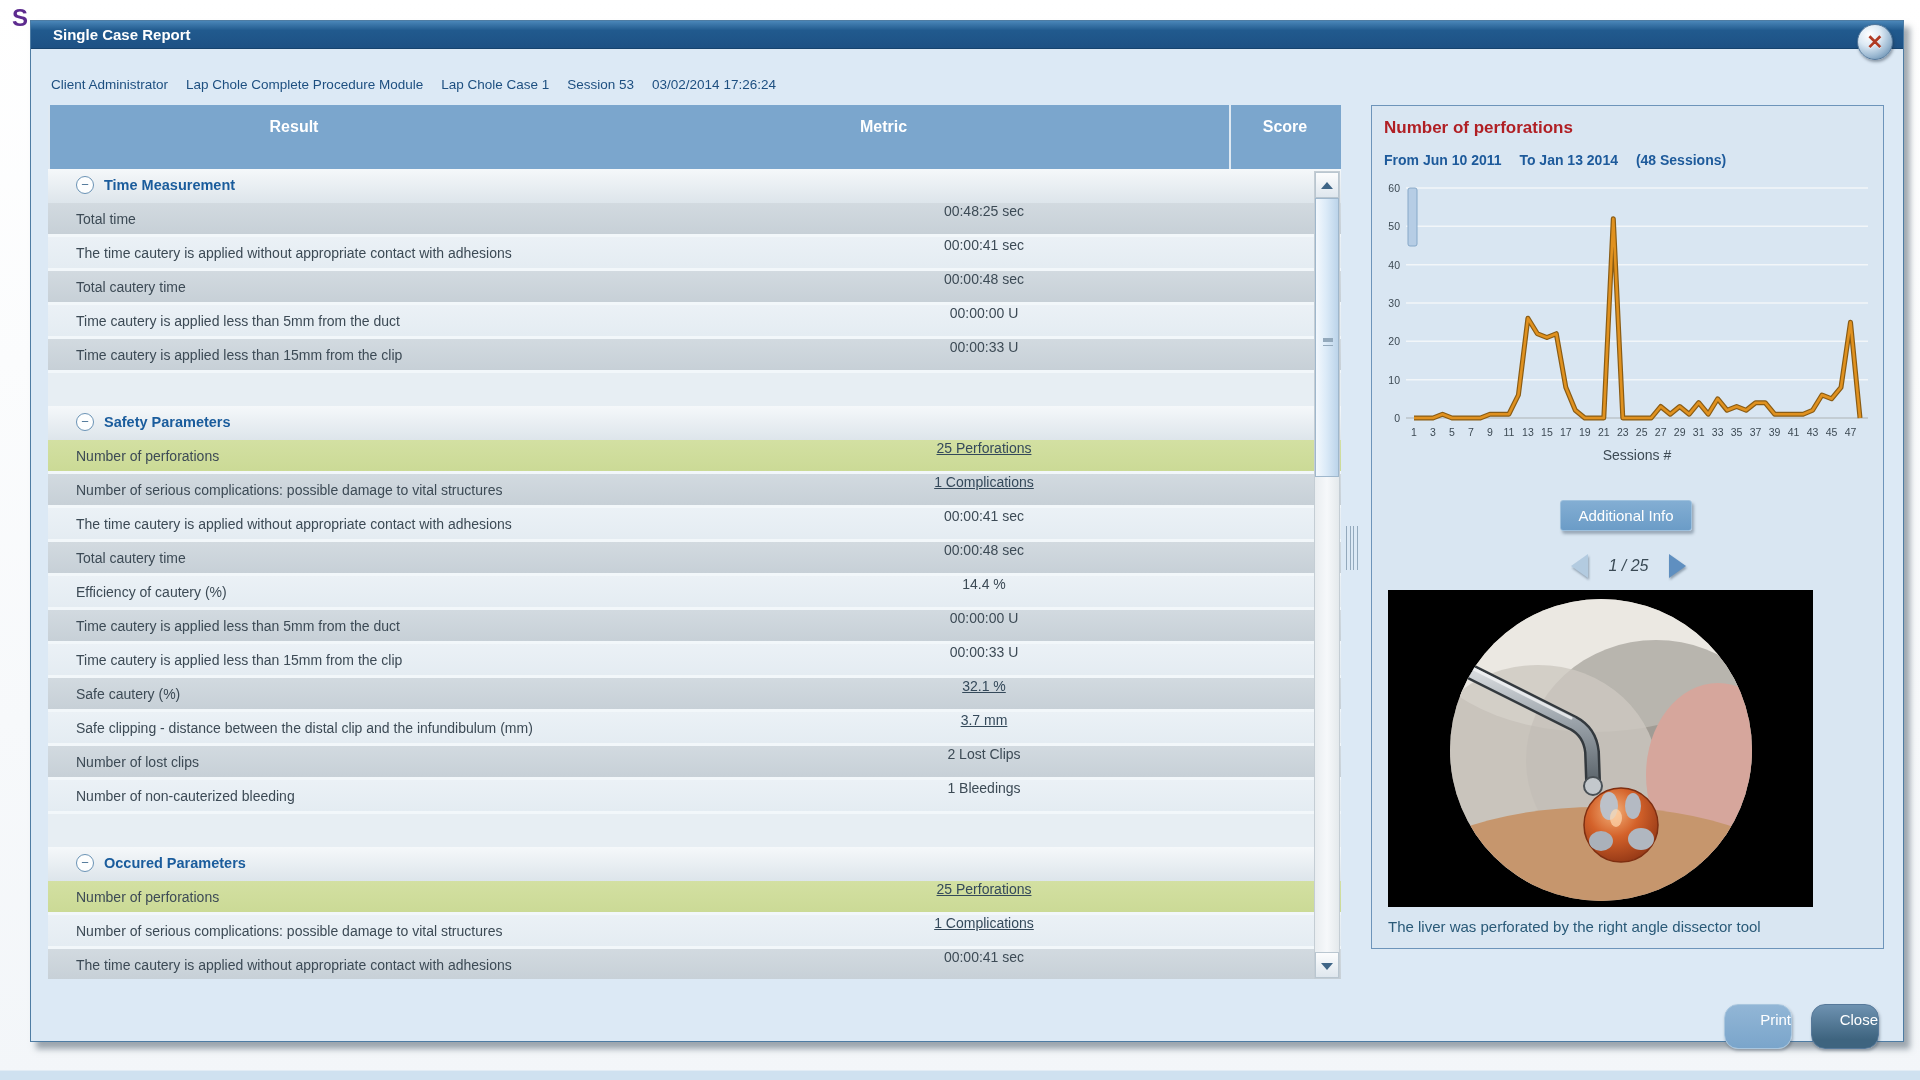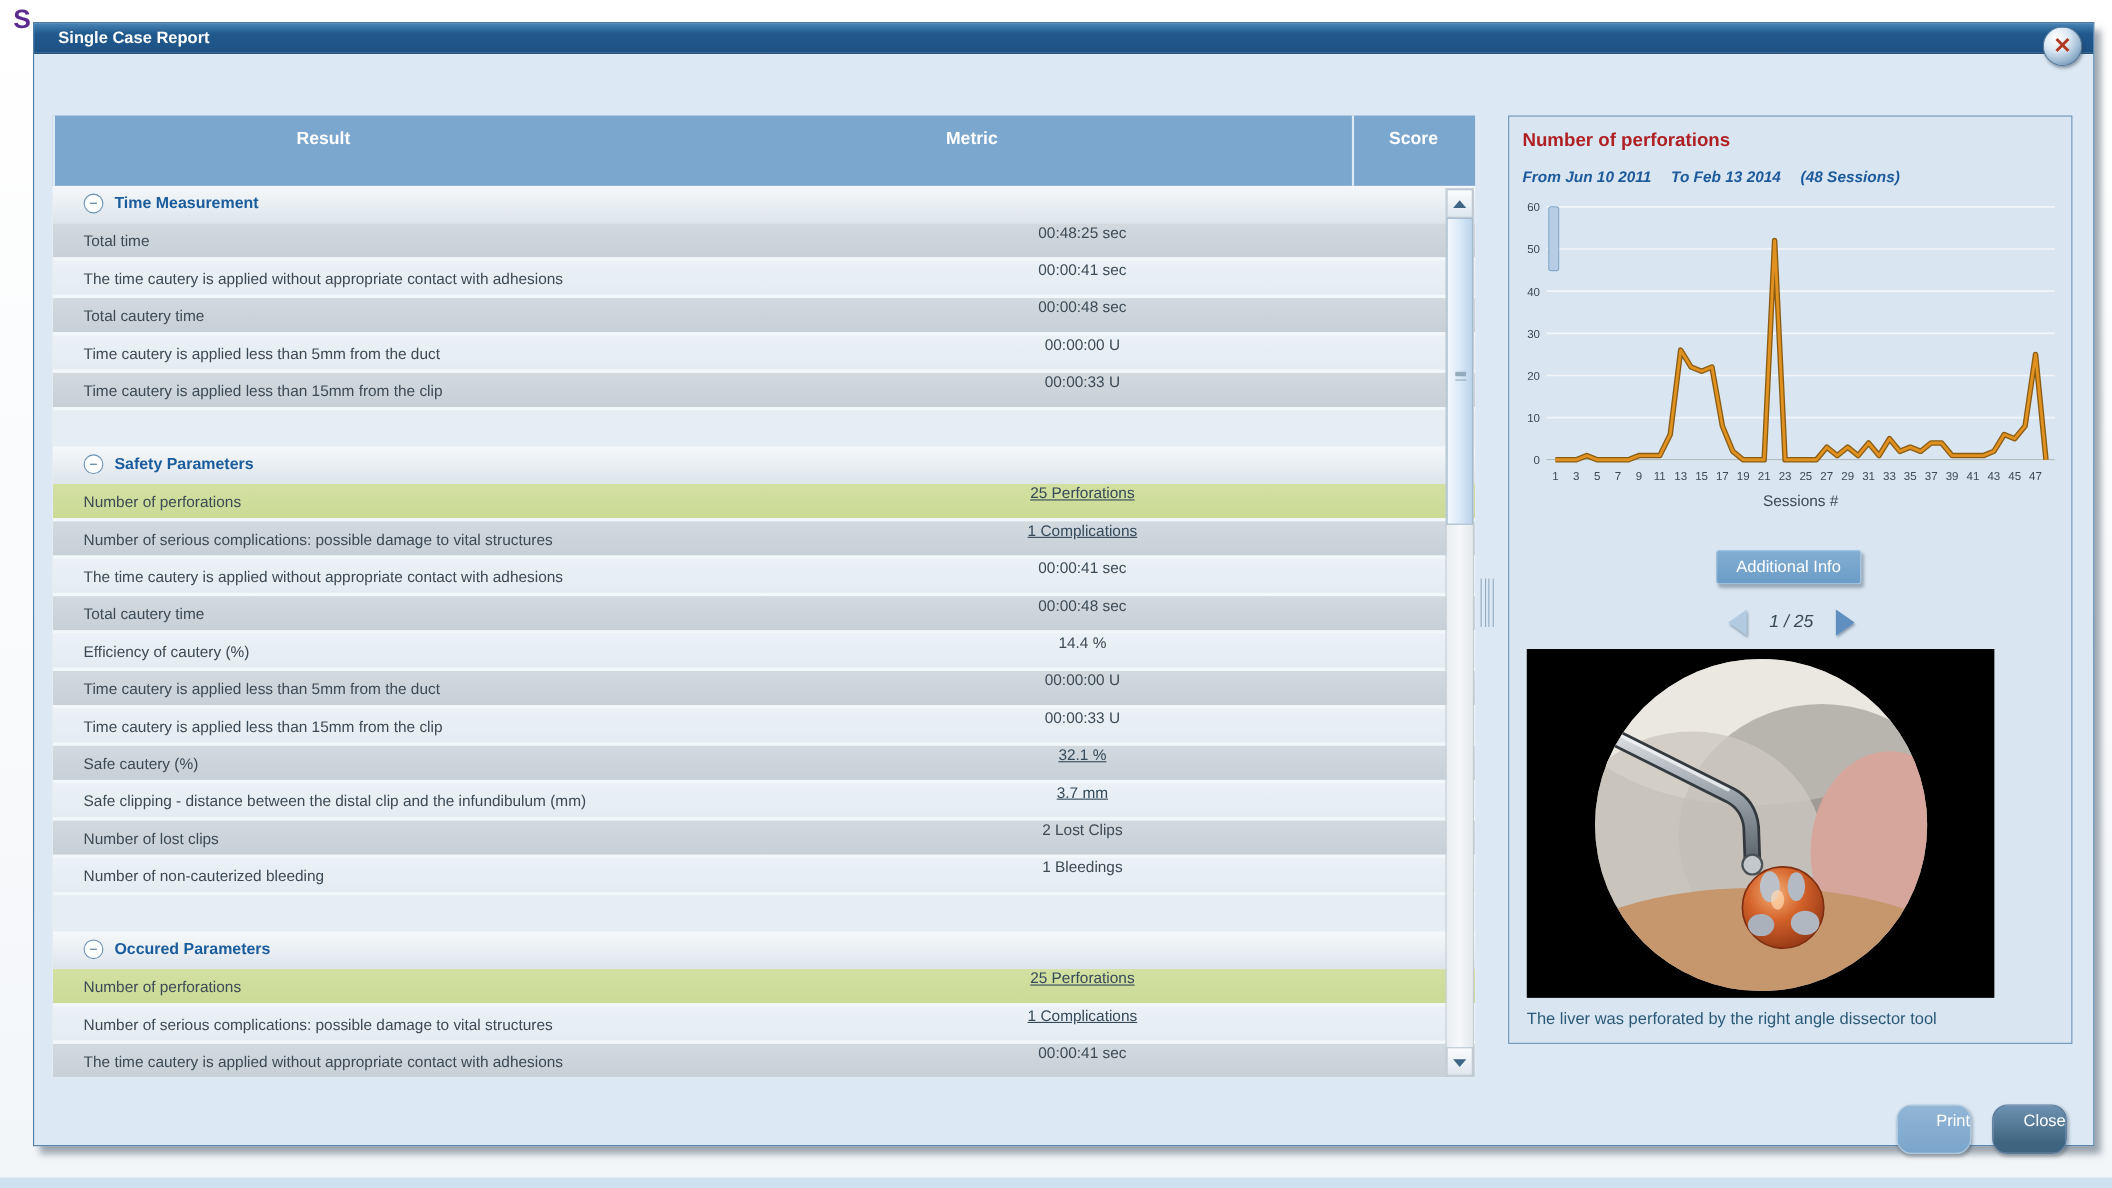--- a/index.html
+++ b/index.html
@@ -80,21 +80,21 @@
     display:flex; justify-content:space-between; }
   .splitter i { display:block; width:1px; height:100%; background:#93a9bc; }
 
   
   .panel { position:absolute; left:1340px; top:84px; width:513px; height:844px;
     background:#d9e6f2; border:1px solid #6d94ba; }
   .panel-title { position:absolute; left:12px; top:12px; font-size:17px; font-weight:bold;
     color:#b01f24; }
   .panel-range { position:absolute; left:12px; top:46px; font-size:14px; font-weight:bold;
     color:#1d5a9b; }
-  .panel-range span { margin-right:14px;font-style:italic; }
+  .panel-range span { margin-right:14px; }
   .chart-box { position:absolute; left:4px; top:70px; width:502px; height:312px; }
 
   .addinfo-btn { position:absolute; left:188px; top:394px; width:132px; height:31px;
     background:linear-gradient(#83aed3,#6b9cc7); border:1px solid #9dc0dd; border-radius:3px;
     color:#ffffff; font-size:15px; text-align:center; line-height:29px; cursor:pointer;
     box-shadow:2px 3px 3px rgba(60,80,100,.4); }
 
   .pager { position:absolute; left:0; top:448px; width:513px; height:26px; text-align:center; }
   .pager .plabel { display:inline-block; font-size:16px; color:#3a4a55; margin:0 16px;
     vertical-align:middle;font-style:italic; }
@@ -129,20 +129,21 @@
 
 <div class="dialog">
 
   <div class="titlebar">
     <span class="title">Single Case Report</span>
   </div>
   <div class="close-btn">
     <span>✕</span>
   </div>
 
+  <div class="breadcrumb"><span>Client Administrator</span><span>Lap Chole Complete Procedure Module</span><span>Lap Chole Case 1</span><span>Session 53</span><span>03/02/2014 17:26:24</span></div>
 
   <div class="table-wrap">
     <div class="thead">
       <div class="th th-result">Result</div>
       <div class="th th-metric">Metric</div>
       <div class="th th-score">Score</div>
     </div>
     <div class="tbody">
         <div class="row section">
           <span class="collapse">−</span>
@@ -253,21 +254,21 @@
       <i></i>
       <i></i>
       <i></i>
       <i></i>
     </div>
 
   <div class="panel">
     <div class="panel-title">Number of perforations</div>
     <div class="panel-range">
       <span>From Jun 10 2011</span>
-      <span>To Feb 13 2014</span>
+      <span>To Jan 13 2014</span>
       <span>(48 Sessions)</span>
     </div>
 
     <div class="chart-box"><svg width="502" height="312" viewBox="0 0 502 312">
           <line x1="30" y1="242" x2="492" y2="242" stroke="#f2f6f9" stroke-width="1.5"></line>
           <text x="24" y="246" font-size="10.5" fill="#3d4a54" text-anchor="end">0</text>
           <line x1="30" y1="203.66666666666669" x2="492" y2="203.66666666666669" stroke="#f2f6f9" stroke-width="1.5"></line>
           <text x="24" y="207.66666666666669" font-size="10.5" fill="#3d4a54" text-anchor="end">10</text>
           <line x1="30" y1="165.33333333333334" x2="492" y2="165.33333333333334" stroke="#f2f6f9" stroke-width="1.5"></line>
           <text x="24" y="169.33333333333334" font-size="10.5" fill="#3d4a54" text-anchor="end">20</text>

